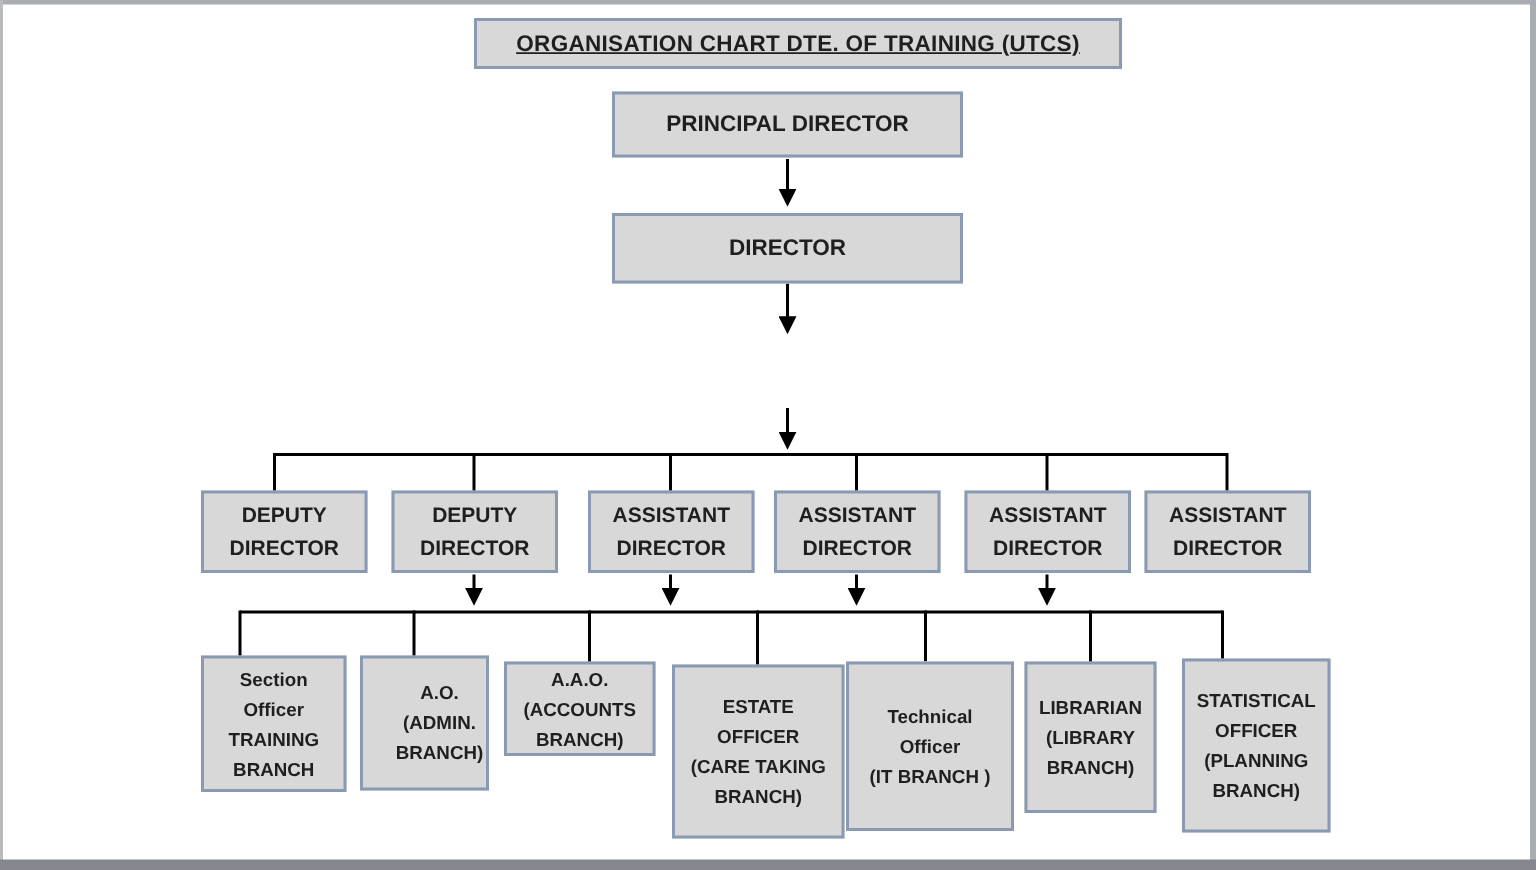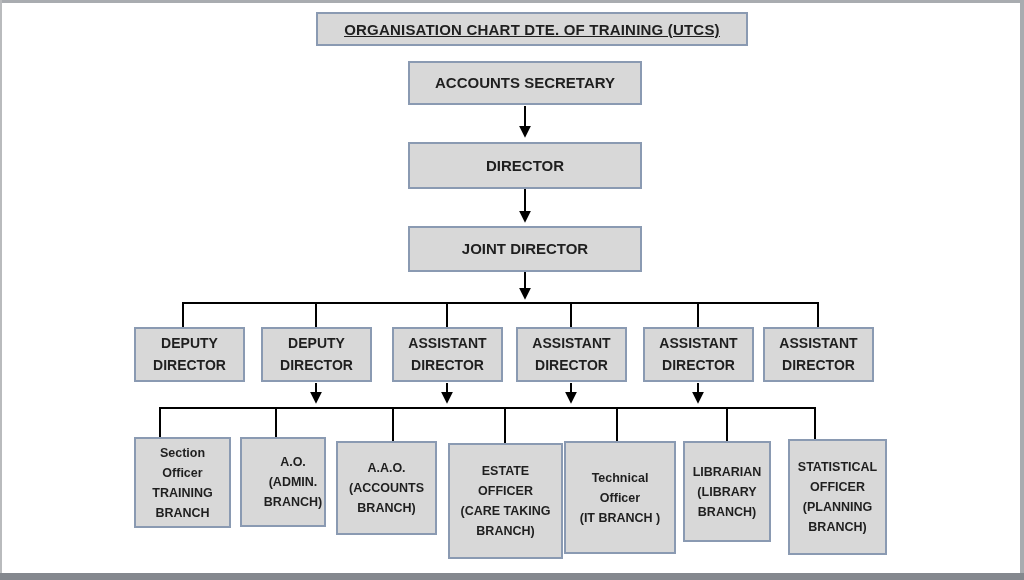--- a/index.html
+++ b/index.html
@@ -81,27 +81,24 @@
       <line x1="727" y1="407" x2="727" y2="442"></line>
       <line x1="815" y1="407" x2="815" y2="440"></line>
     </g>
   </svg>
 
   <div class="node title-box" style="left:316px; top:12px; width:432px; height:34px;">
     <span class="u">ORGANISATION CHART DTE. OF TRAINING (UTCS)</span>
   </div>
 
   <div class="node t1" style="left:408px; top:61px; width:234px; height:44px;">
-    <span>ACCOUNTS SECRETARY</span>
+    <span>PRINCIPAL DIRECTOR</span>
   </div>
   <div class="node t1" style="left:408px; top:142px; width:234px; height:47px;">
     <span>DIRECTOR</span>
-  </div>
-  <div class="node t1" style="left:408px; top:226px; width:234px; height:46px;">
-    <span>JOINT DIRECTOR</span>
   </div>
 
   <div class="node t2" style="left:134px; top:327px; width:111px; height:55px;">
     <span>DEPUTY
 DIRECTOR</span>
   </div>
   <div class="node t2" style="left:261px; top:327px; width:111px; height:55px;">
     <span>DEPUTY
 DIRECTOR</span>
   </div>
@@ -126,21 +123,21 @@
     <span>Section
 Officer
 TRAINING
 BRANCH</span>
   </div>
   <div class="node t3" style="left:240px; top:437px; width:86px; height:90px;padding-left:20px;">
     <span>A.O.
 (ADMIN.
 BRANCH)</span>
   </div>
-  <div class="node t3" style="left:336px; top:441px; width:101px; height:94px;">
+  <div class="node t3" style="left:336px; top:441px; width:101px; height:63px;">
     <span>A.A.O.
 (ACCOUNTS
 BRANCH)</span>
   </div>
   <div class="node t3" style="left:448px; top:443px; width:115px; height:116px;">
     <span>ESTATE
 OFFICER
 (CARE TAKING
 BRANCH)</span>
   </div>

